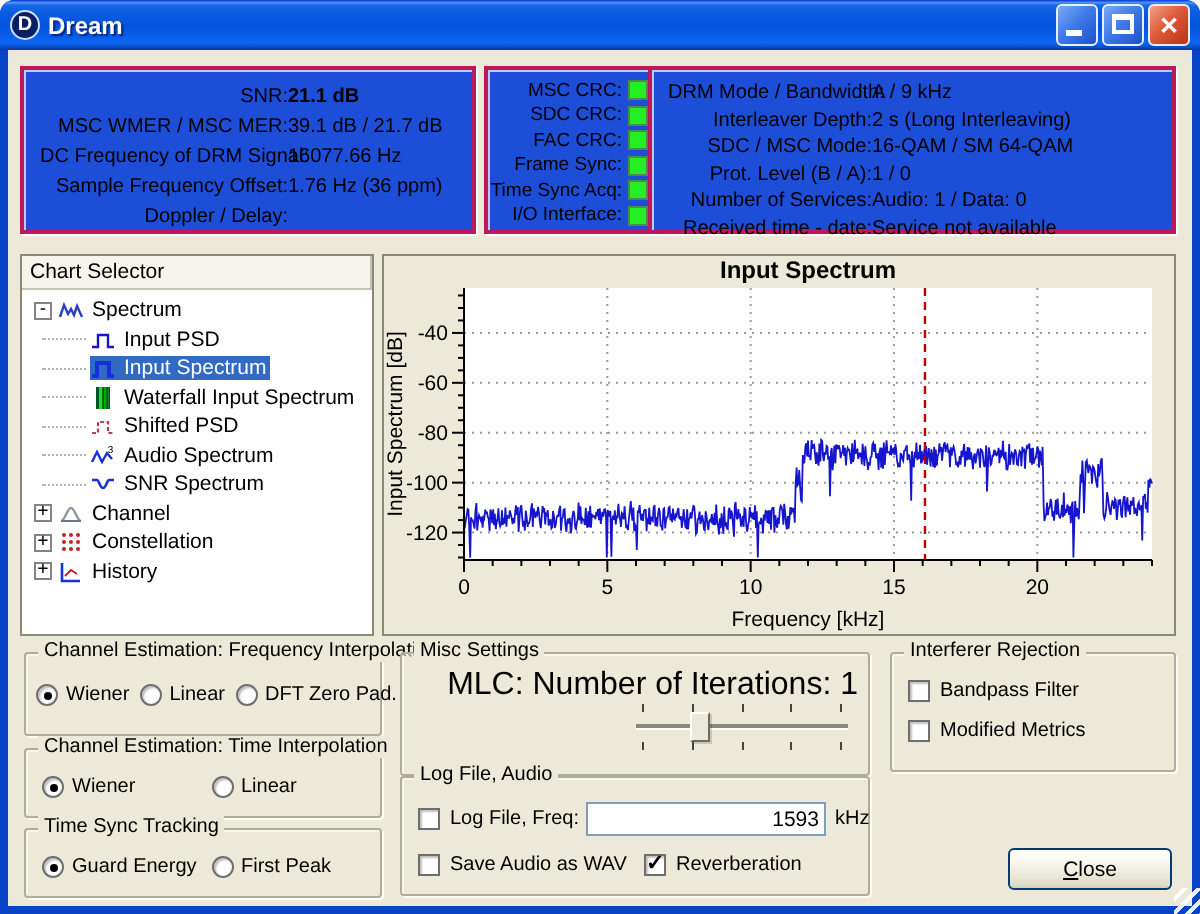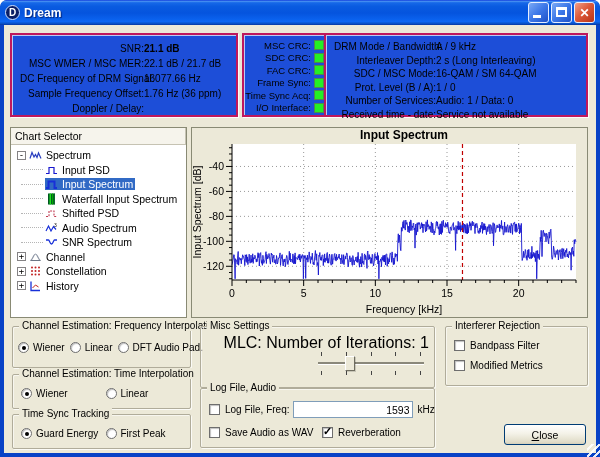--- a/index.html
+++ b/index.html
@@ -138,21 +138,21 @@
   </div>
 
   <div class="content">
     <div class="panel" id="signal-info">
         <div class="info-row">
           <span class="lbl">SNR:</span>
           <span class="val bold">21.1 dB</span>
         </div>
         <div class="info-row">
           <span class="lbl">MSC WMER / MSC MER:</span>
-          <span class="val">22.1 dB / 21.7 dB</span>
+          <span class="val">39.1 dB / 21.7 dB</span>
         </div>
         <div class="info-row">
           <span class="lbl">DC Frequency of DRM Signal:</span>
           <span class="val">16077.66 Hz</span>
         </div>
         <div class="info-row">
           <span class="lbl">Sample Frequency Offset:</span>
           <span class="val">1.76 Hz (36 ppm)</span>
         </div>
         <div class="info-row">
@@ -429,21 +429,21 @@
           <span class="radio-item">
             <span class="radio" data-on="true"></span>
             <span>Wiener</span>
           </span>
           <span class="radio-item">
             <span class="radio" data-on="false"></span>
             <span>Linear</span>
           </span>
           <span class="radio-item">
             <span class="radio" data-on="false"></span>
-            <span>DFT Audio Pad.</span>
+            <span>DFT Zero Pad.</span>
           </span>
         </div>
     </div>
     <div class="groupbox" id="fs-time">
       <span class="gb-title">Channel Estimation: Time Interpolation</span>
       <div class="opts" id="opts-time">
           <span class="radio-item">
             <span class="radio" data-on="true"></span>
             <span>Wiener</span>
           </span>

